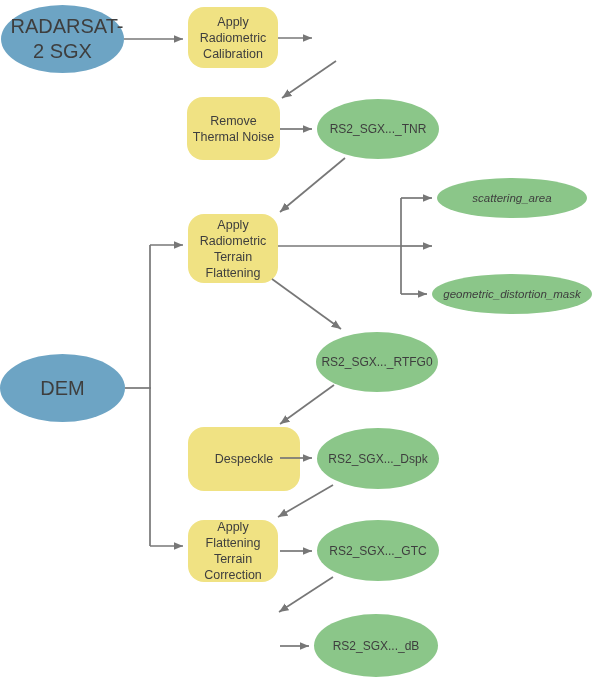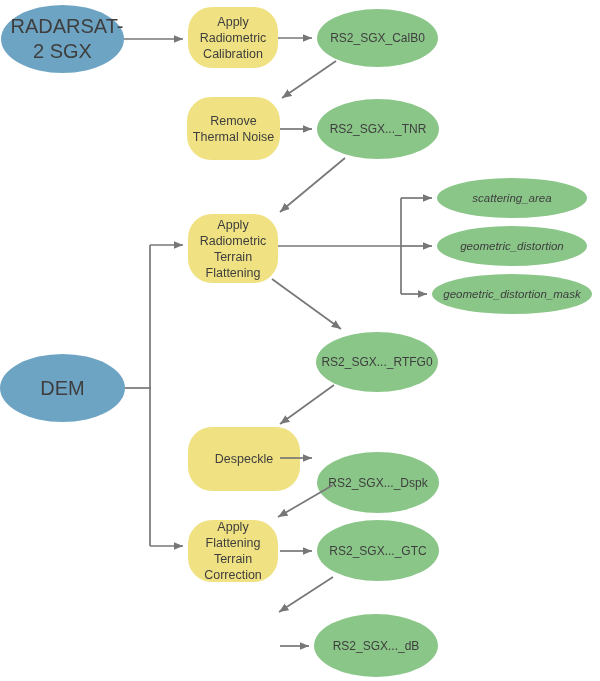--- a/index.html
+++ b/index.html
@@ -21,21 +21,21 @@
     box-sizing: border-box;
   }
   .ellipse { border-radius: 50%; }
   .input {
     background: #6da4c4;
     font-size: 20px;
     line-height: 1.25;
   }
   .tool {
     background: #f0e283;
-    border-radius: 24px;
+    border-radius: 16px;
     font-size: 12.5px;
     line-height: 1.28;
   }
   .output {
     background: #8bc689;
     font-size: 12px;
     white-space: nowrap;
   }
   .output.small { font-size: 11.5px; font-style: italic; }
   .lbl { display: block; }
@@ -73,45 +73,39 @@
 
   <div class="node tool" style="left:188px;top:427px;width:112px;height:64px">
     <span class="lbl">Despeckle</span>
   </div>
 
   <div class="node tool" style="left:188px;top:520px;width:90px;height:62px">
     <span class="lbl" style="max-width:78px">Apply Flattening Terrain Correction</span>
   </div>
 
 
-  <div class="node ellipse output" style="left:317px;top:9px;width:121px;height:58px">
-    <span class="lbl">RS2_SGX_CalB0</span>
-  </div>
 
   <div class="node ellipse output" style="left:317px;top:99px;width:122px;height:60px">
     <span class="lbl">RS2_SGX..._TNR</span>
   </div>
 
   <div class="node ellipse output small" style="left:437px;top:178px;width:150px;height:40px">
     <span class="lbl">scattering_area</span>
   </div>
 
-  <div class="node ellipse output small" style="left:437px;top:226px;width:150px;height:40px">
-    <span class="lbl">geometric_distortion</span>
-  </div>
 
   <div class="node ellipse output small" style="left:432px;top:274px;width:160px;height:40px">
     <span class="lbl">geometric_distortion_mask</span>
   </div>
 
   <div class="node ellipse output" style="left:316px;top:332px;width:122px;height:60px">
     <span class="lbl">RS2_SGX..._RTFG0</span>
   </div>
 
-  <div class="node ellipse output" style="left:317px;top:452px;width:122px;height:61px">
+  <div class="node ellipse output" style="left:317px;top:428px;width:122px;height:61px">
     <span class="lbl">RS2_SGX..._Dspk</span>
   </div>
 
   <div class="node ellipse output" style="left:317px;top:520px;width:122px;height:61px">
     <span class="lbl">RS2_SGX..._GTC</span>
   </div>
 
   <div class="node ellipse output" style="left:314px;top:614px;width:124px;height:63px">
     <span class="lbl">RS2_SGX..._dB</span>
   </div>

